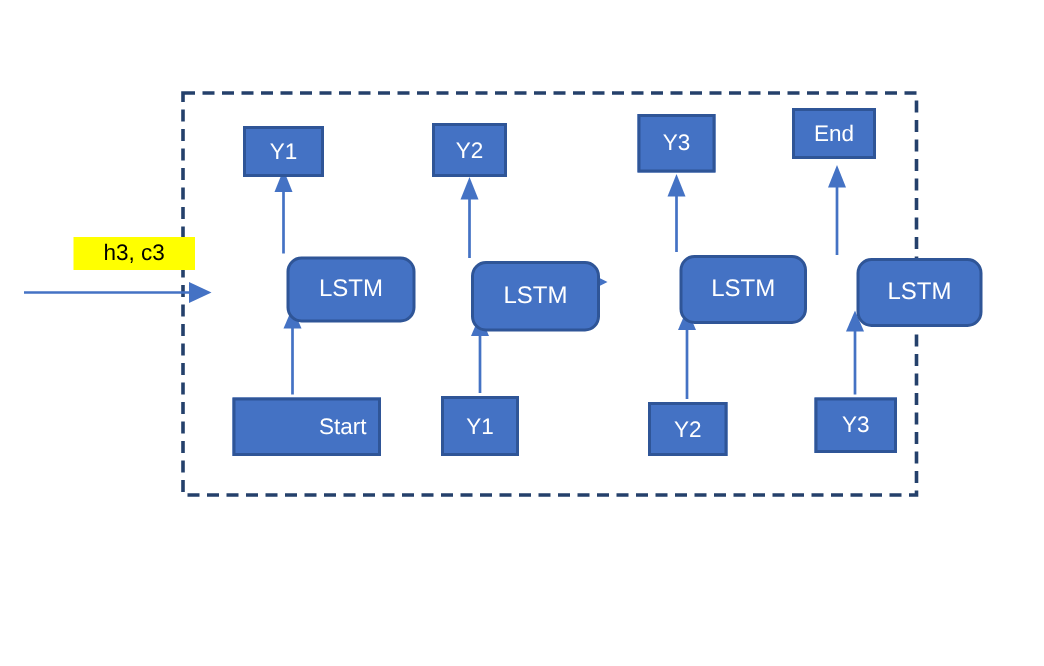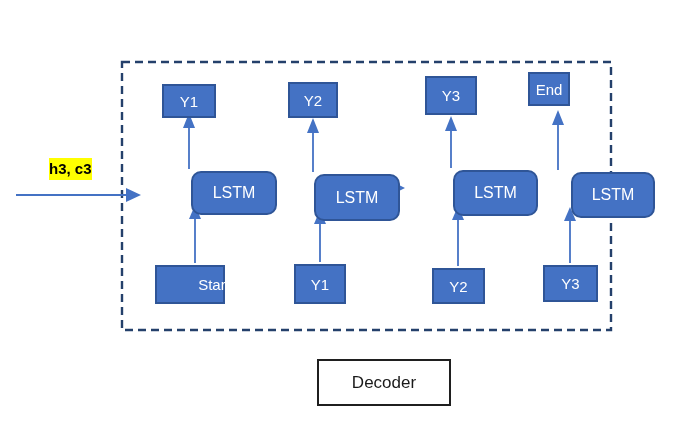--- a/index.html
+++ b/index.html
@@ -54,36 +54,36 @@
     color: #1a1a1a;
     font-size: 17px;
     box-sizing: border-box;
   }
   .input-label {
     position: absolute;
     left: 49px;
     top: 158px;
     background: #FFFF00;
     color: #000000;
-    font-weight: bold;
+    font-weight: normal;
     font-size: 15px;
     line-height: 20px;
-    padding: 1px 0;
+    padding: 1px 20px;
     white-space: nowrap;
   }
   
   .y1-top  { left: 162px; top: 84px;  width: 54px; height: 34px; }
   .y2-top  { left: 288px; top: 82px;  width: 50px; height: 36px; }
   .y3-top  { left: 425px; top: 76px;  width: 52px; height: 39px; }
-  .end-top { left: 528px; top: 72px;  width: 42px; height: 34px; }
+  .end-top { left: 528px; top: 72px;  width: 56px; height: 34px; }
   .lstm1   { left: 143px; top: 171px; width: 86px; height: 44px; }
   .lstm2   { left: 266px; top: 174px; width: 86px; height: 47px; }
   .lstm3   { left: 405px; top: 170px; width: 85px; height: 46px; }
   .lstm4   { left: 523px; top: 172px; width: 84px; height: 46px; }
-  .start-b { left: 155px; top: 265px; width: 70px; height: 39px; padding-left: 48px; }
+  .start-b { left: 155px; top: 265px; width: 99px; height: 39px; padding-left: 48px; }
   .y1-b    { left: 294px; top: 264px; width: 52px; height: 40px; }
   .y2-b    { left: 432px; top: 268px; width: 53px; height: 36px; }
   .y3-b    { left: 543px; top: 265px; width: 55px; height: 37px; }
 </style>
 </head>
 <body>
 
 <div class="canvas">
 
   <svg class="arrow-layer" viewBox="0 0 696 444">
@@ -153,15 +153,14 @@
   <div class="node lstm lstm1">LSTM</div>
   <div class="node lstm lstm2">LSTM</div>
   <div class="node lstm lstm3">LSTM</div>
   <div class="node lstm lstm4">LSTM</div>
 
   <div class="node start-b">Start</div>
   <div class="node y1-b">Y1</div>
   <div class="node y2-b">Y2</div>
   <div class="node y3-b">Y3</div>
 
-  <div class="caption-box">Decoder</div>
 
 </div>
 
 </body></html>

